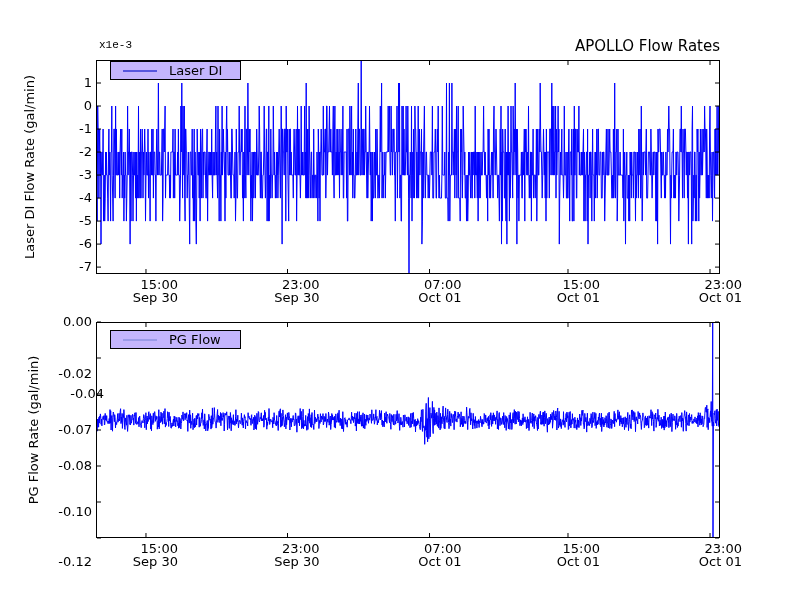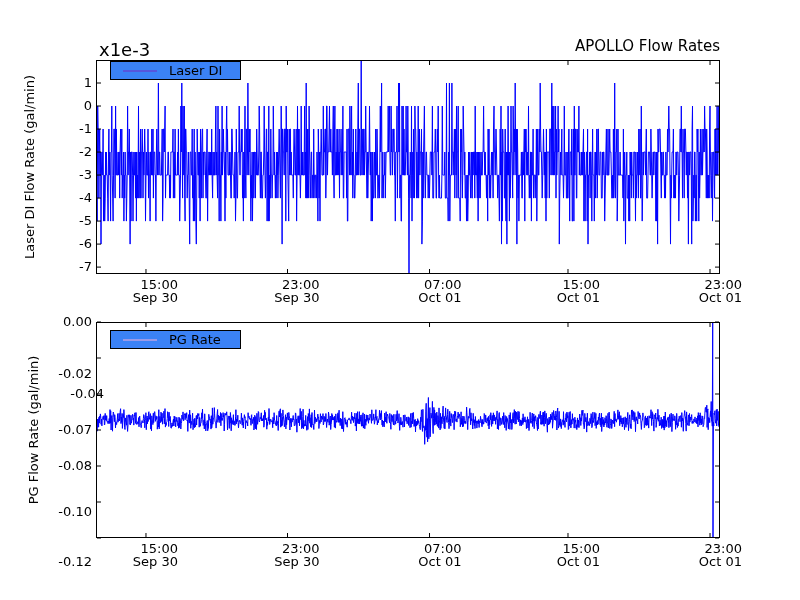--- a/index.html
+++ b/index.html
@@ -2,29 +2,29 @@
 <html><head>
 <meta charset="utf-8">
 <style>
   html,body{margin:0;padding:0;background:#fff;}
   .figure{position:relative;width:800px;height:600px;background:#ffffff;
           font-family:"DejaVu Sans","Liberation Sans",sans-serif;color:#000;overflow:hidden;}
   #plots{position:absolute;left:0;top:0;}
   #labels{position:absolute;left:0;top:0;width:800px;height:600px;pointer-events:none;}
   .chart-title{position:absolute;left:96px;top:37px;width:624px;text-align:right;
                font-size:15px;white-space:nowrap;}
-  .offset-text{position:absolute;left:99px;top:39px;font-size:18px;}
+  .offset-text{position:absolute;left:99px;top:39px;font-size:11px;font-family:Liberation Mono, monospace;}
   .ylabel{position:absolute;white-space:nowrap;font-size:13px;
           transform:translate(-50%,-50%) rotate(-90deg);}
   .ylabel-top{left:29px;top:167px;}
   .ylabel-bottom{left:33px;top:430px;}
   .xlabel{position:absolute;left:96px;top:570px;width:624px;text-align:center;font-size:13px;}
   .ytick-label{position:absolute;width:44px;text-align:right;font-size:13px;line-height:16px;}
   .xtick-label{position:absolute;width:64px;text-align:right;font-size:13px;line-height:13px;}
-  .legend{position:absolute;height:17px;width:129px;border:1px solid #000;background:#3b82f6;
+  .legend{position:absolute;height:17px;width:129px;border:1px solid #000;background:#c4b5fd;
           display:flex;align-items:center;font-size:13px;z-index:5;}
   .legend-top{left:110px;top:61px;}
   .legend-bottom{left:110px;top:330px;}
   .legend-line{display:inline-block;width:34px;height:2px;margin-left:12px;flex:none;}
   .legend-label{margin-left:12px;white-space:nowrap;}
 </style>
 </head>
 <body>
 
 <div class="figure">
@@ -137,15 +137,15 @@
   <div class="offset-text">x1e-3</div>
   <div class="ylabel ylabel-top">Laser DI Flow Rate (gal/min)</div>
   <div class="ylabel ylabel-bottom">PG Flow Rate (gal/min)</div>
 
   <div class="legend legend-top">
     <span class="legend-line" id="legend-line-laser" style="background: rgb(86, 86, 221);"></span>
     <span class="legend-label">Laser DI</span>
   </div>
   <div class="legend legend-bottom">
     <span class="legend-line" id="legend-line-pg" style="background: rgb(154, 154, 232);"></span>
-    <span class="legend-label">PG Rate</span>
+    <span class="legend-label">PG Flow</span>
   </div>
 </div>
 
 </body></html>

